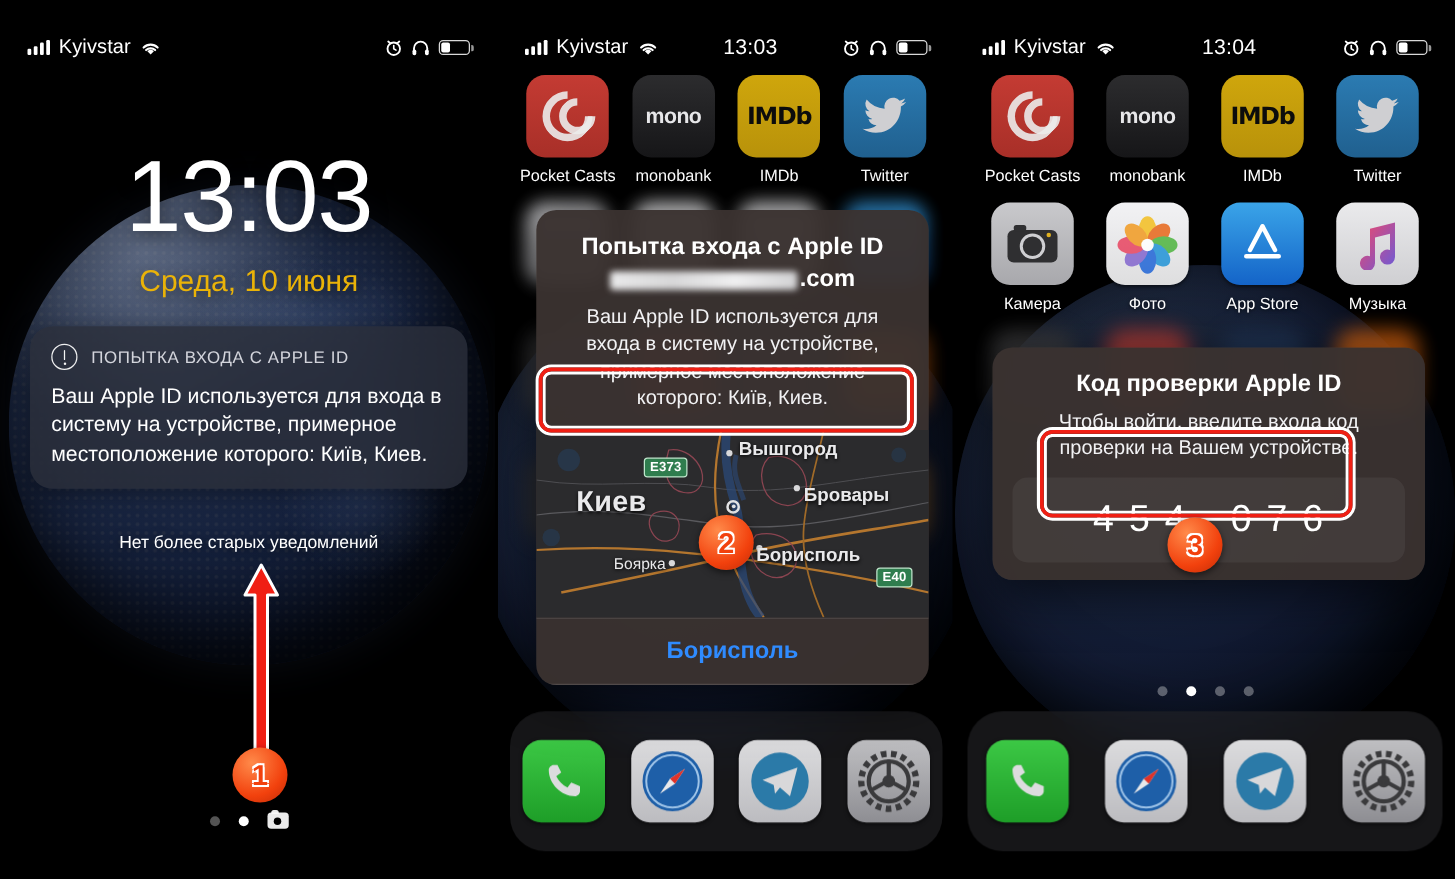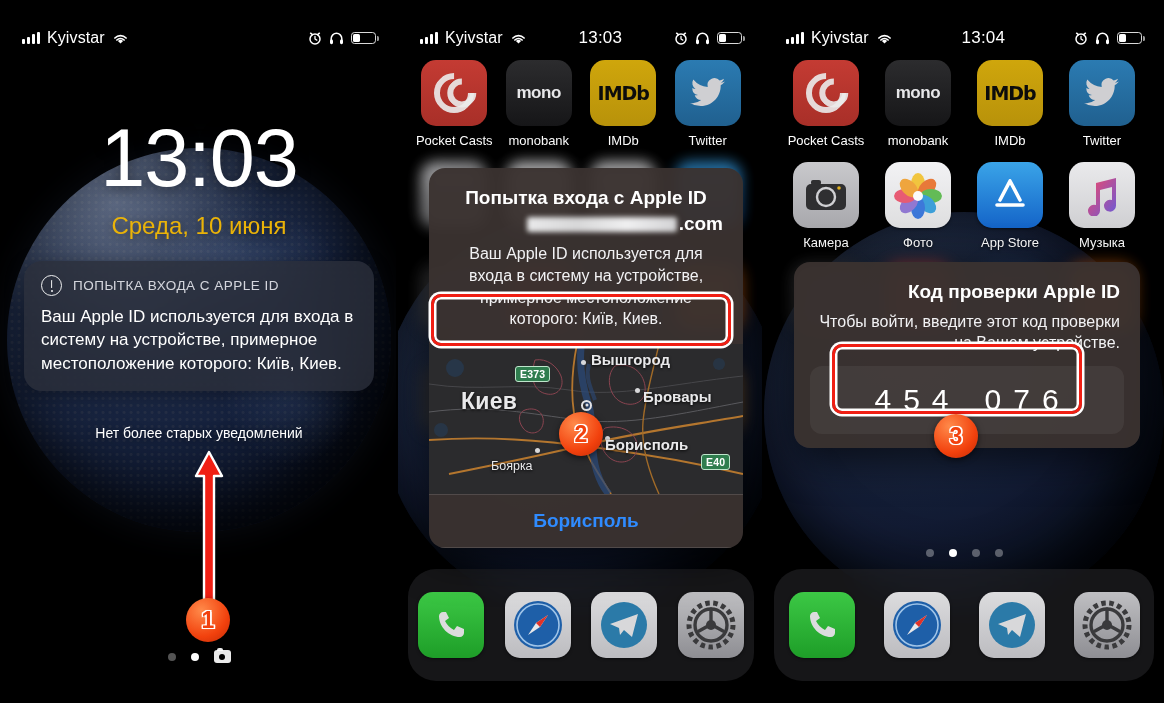--- a/index.html
+++ b/index.html
@@ -194,21 +194,21 @@
   .modal {
     position: absolute; z-index: 20; border-radius: 16px; overflow: hidden;
     background: rgba(58,50,48,.97);
     box-shadow: 0 10px 40px rgba(0,0,0,.6);
     color: #fff; text-align: center;
   }
   .modal-pad { padding: 18px 20px 14px 20px; }
   .modal-title { font-size: 19px; font-weight: 700; line-height: 1.25; }
   .modal-email {
     font-size: 19px; font-weight: 700; line-height: 1.3;
-    display: flex; align-items: center; justify-content: flex-end; margin-top: 2px;
+    display: flex; align-items: center; justify-content: center; margin-top: 2px;
   }
   .redacted {
     display: inline-block; width: 150px; height: 15px; border-radius: 3px;
     background: linear-gradient(90deg,#e9e9ea,#d7d7d8,#efeff0,#d2d2d4);
     filter: blur(2.6px); margin-right: 2px;
   }
   .modal-text { font-size: 16px; line-height: 1.35; margin-top: 7px; color: #f2f2f4; }
 
   .map {
     position: relative; height: 150px; overflow: hidden;
@@ -482,21 +482,21 @@
           </svg>
           <span class="map-dot" style="left:152px; top:16px;"></span>
           <span class="map-label city" style="left:162px; top:7px;">Вышгород</span>
           <span class="map-label city-major" style="left:32px; top:44px;">Киев</span>
           <span class="map-center" style="left:152px; top:56px;"></span>
           <span class="map-dot" style="left:206px; top:44px;"></span>
           <span class="map-label city" style="left:214px; top:44px;">Бровары</span>
           <span class="map-dot" style="left:176px; top:92px;"></span>
           <span class="map-label city" style="left:176px; top:92px;">Борисполь</span>
           <span class="map-dot" style="left:106px; top:104px;"></span>
-          <span class="map-label" style="left:62px; top:100px;margin-top:15px;">Боярка</span>
+          <span class="map-label" style="left:62px; top:100px;">Боярка</span>
           <span class="shield" style="left:86px; top:22px;">E373</span>
           <span class="shield" style="left:272px; top:110px;">E40</span>
         </div>
 
         <div class="modal-divider"></div>
         <button class="modal-btn primary">Борисполь</button>
         <div class="modal-divider"></div>
       </div>
 
       <div class="hl-rect" style="left:33px; top:294px; width:300px; height:52px;"></div>
@@ -665,24 +665,24 @@
             <div class="app-icon" style="background:#b53a32"></div>
           </div>
         <div class="app">
             <div class="app-icon" style="background:#1f3352"></div>
           </div>
         <div class="app">
             <div class="app-icon" style="background:#d4620f"></div>
           </div>
       </div>
 
-      <div class="modal" style="left:30px; right:24px; top:262px;text-align:right;">
+      <div class="modal" style="left:30px; right:24px; top:278px;">
         <div class="modal-pad" style="padding-bottom:2px;">
           <div class="modal-title">Код проверки Apple ID</div>
-          <div class="modal-text">Чтобы войти, введите этот код проверки на Вашем устройстве.</div>
+          <div class="modal-text">Чтобы войти, введите входа код проверки на Вашем устройстве.</div>
         </div>
         <div class="code-box">
           <span class="code-digit">4</span>
           <span class="code-digit">5</span>
           <span class="code-digit">4</span>
           <span class="code-gap"></span>
           <span class="code-digit">0</span>
           <span class="code-digit">7</span>
           <span class="code-digit">6</span>
         </div>

